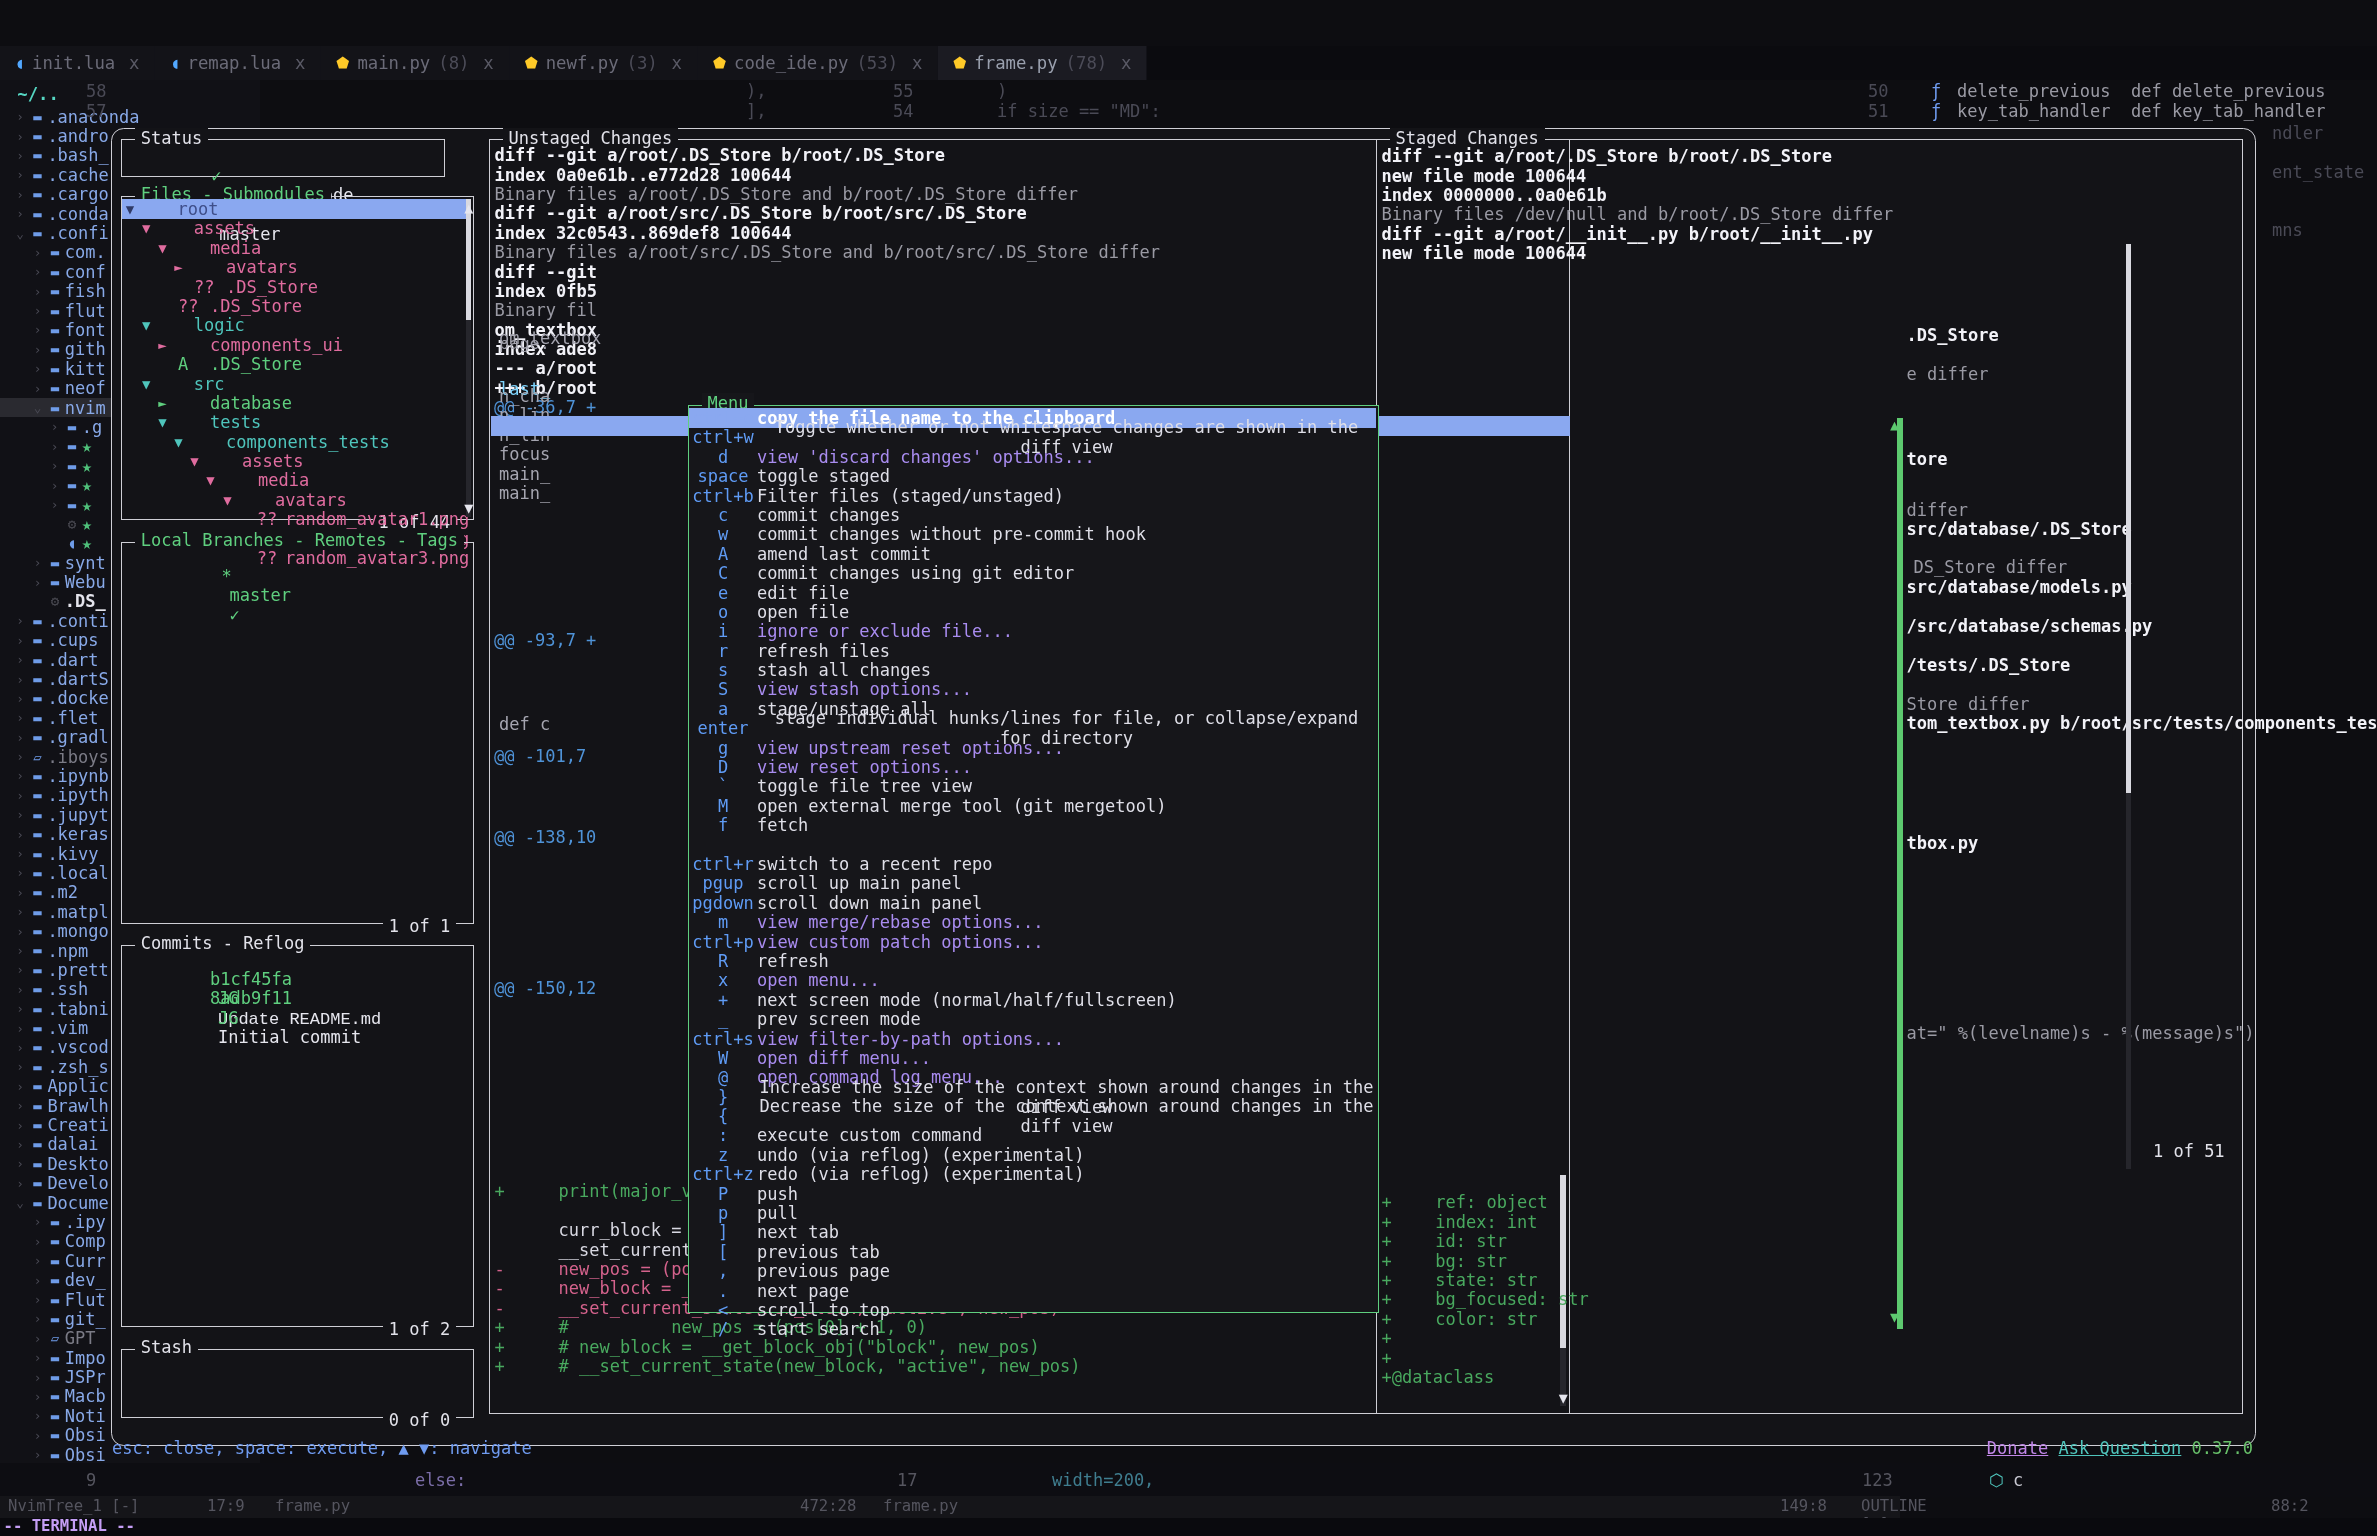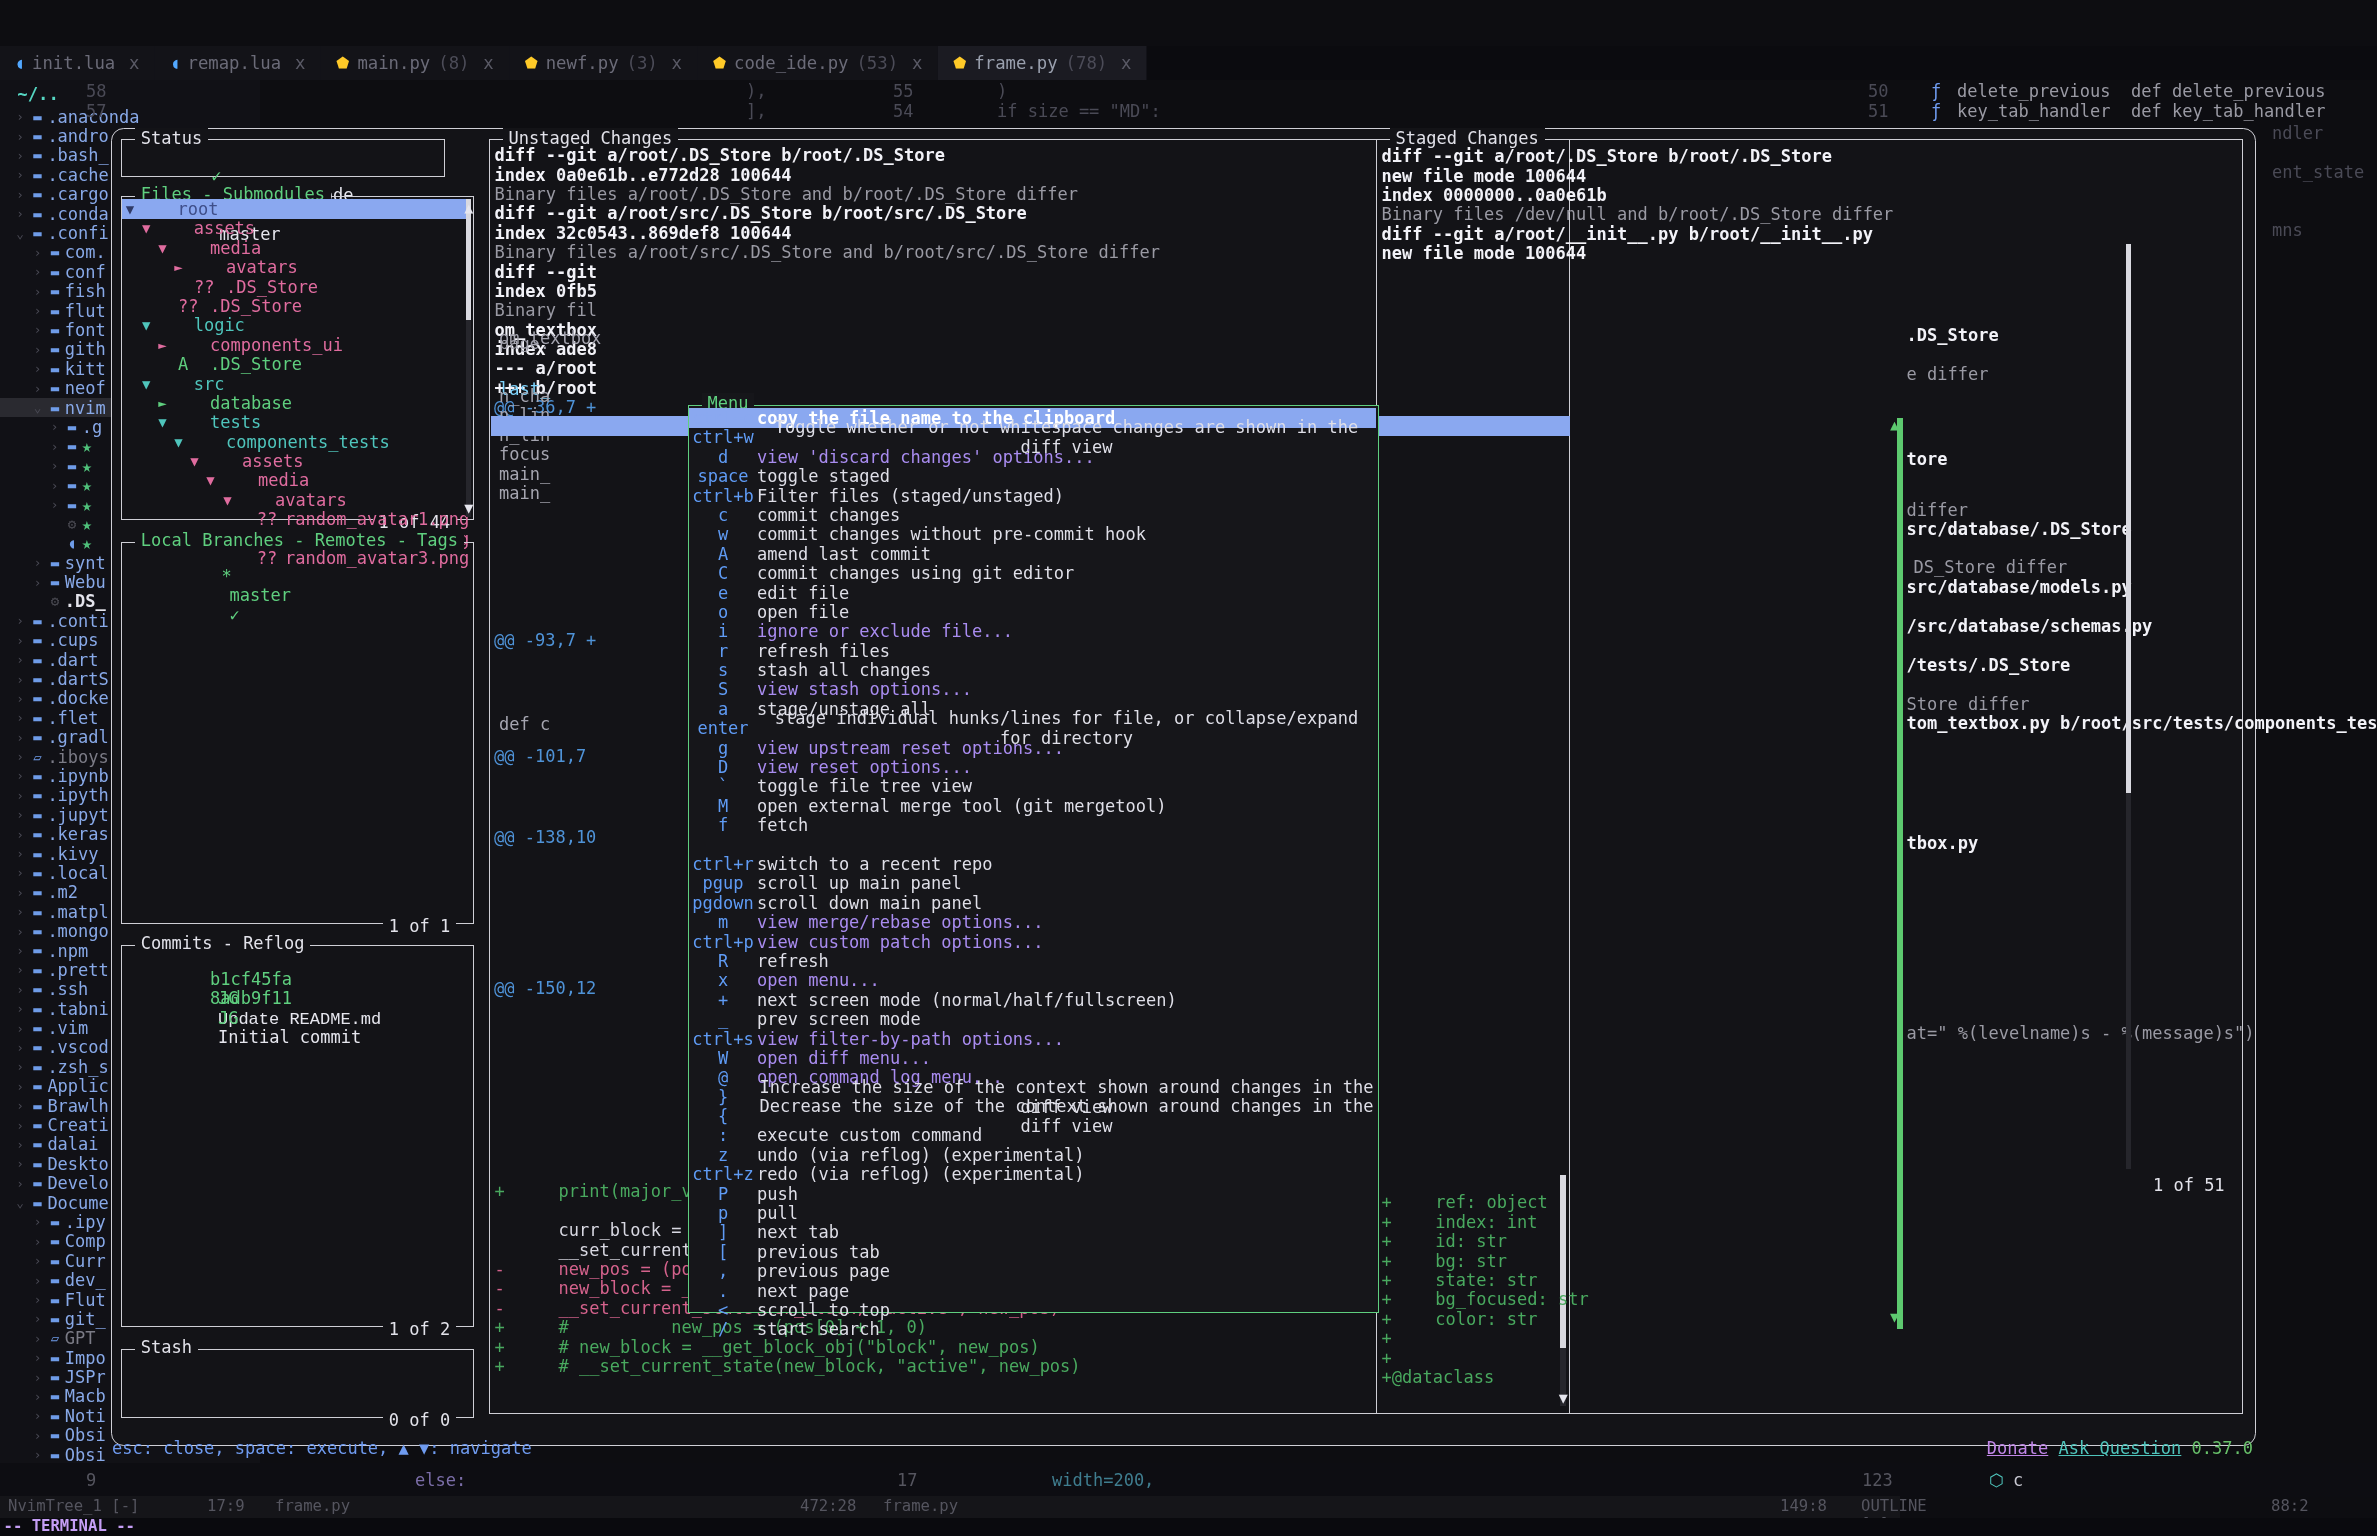--- a/index.html
+++ b/index.html
@@ -733,21 +733,21 @@
           <div style="height: 19.4px; display: flex; font-size: 17px; white-space: pre;"><span style="width: 32px; color: rgb(73, 169, 95);">+</span><span style="padding-left: 32px; color: rgb(73, 169, 95);"># new_block = __get_block_obj("block", new_pos)</span></div>
           <div style="height: 19.4px; display: flex; font-size: 17px; white-space: pre;"><span style="width: 32px; color: rgb(73, 169, 95);">+</span><span style="padding-left: 32px; color: rgb(73, 169, 95);"># __set_current_state(new_block, "active", new_pos)</span></div>
         </div>
       <div class="scrolltrack" style="right:3.5px;top:1035px;height:231px;"></div>
       <div class="scrollbar" style="right:3.5px;top:1035px;height:173px;"></div>
       <div class="abs" style="right:1.2px;top:1249px;color:#e6e6ee;font-size:15px;">▼</div>
     </div>
 
     <div class="box" style="left:1264px;top:10.4px;width:867px;height:1275px;">
       <div class="boxtitle">Staged Changes</div>
-      <div class="boxcount" style="bottom:auto;top:1035px;right:11.6px;">1 of 51</div>
+      <div class="boxcount" style="bottom:auto;top:1001px;right:11.6px;">1 of 51</div>
       <div id="staged-lines" style="position:absolute;left:4.6px;top:5.8px;">
           <div style="height: 19.4px; font-size: 17px; white-space: pre; color: rgb(242, 242, 248); font-weight: bold;">diff --git a/root/.DS_Store b/root/.DS_Store</div>
           <div style="height: 19.4px; font-size: 17px; white-space: pre; color: rgb(242, 242, 248); font-weight: bold;">new file mode 100644</div>
           <div style="height: 19.4px; font-size: 17px; white-space: pre; color: rgb(242, 242, 248); font-weight: bold;">index 0000000..0a0e61b</div>
           <div style="height: 19.4px; font-size: 17px; white-space: pre; color: rgb(154, 154, 164);">Binary files /dev/null and b/root/.DS_Store differ</div>
           <div style="height: 19.4px; font-size: 17px; white-space: pre; color: rgb(242, 242, 248); font-weight: bold;">diff --git a/root/__init__.py b/root/__init__.py</div>
           <div style="height: 19.4px; font-size: 17px; white-space: pre; color: rgb(242, 242, 248); font-weight: bold;">new file mode 100644</div>
         </div>
       <div id="staged-frag" style="position:absolute;left:4.6px;top:0;">
           <div style="position: absolute; left: 525px; top: 185px; font-size: 17px; white-space: pre; color: rgb(242, 242, 248); font-weight: bold;">.DS_Store</div>

